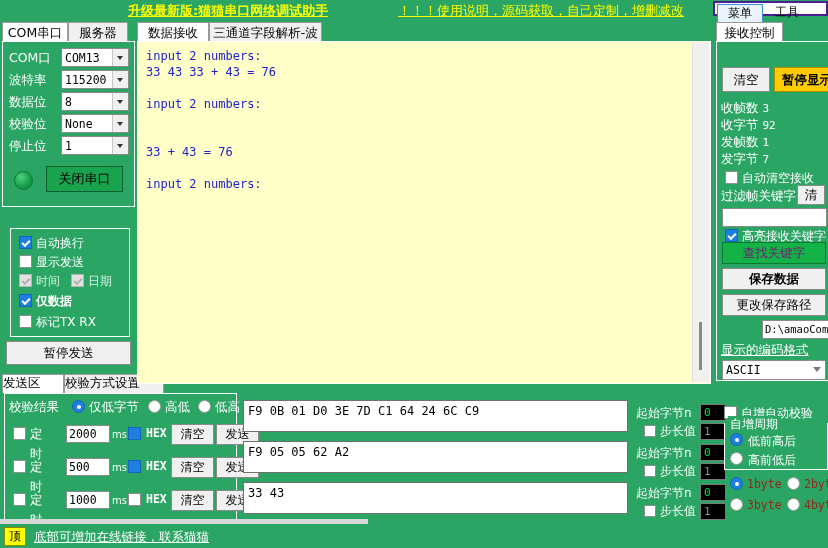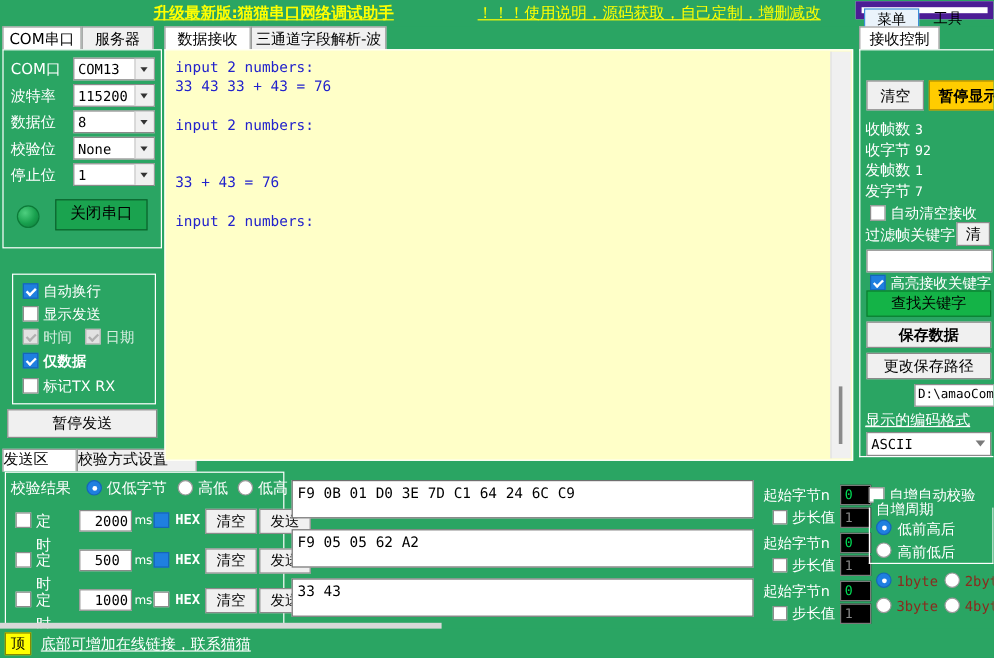--- a/index.html
+++ b/index.html
@@ -21,21 +21,21 @@
     color:#ffff00;text-decoration:underline;
     font-size:13px;font-weight:bold;white-space:nowrap;cursor:pointer;
     font-family:"DejaVu Sans",sans-serif;
   }
   .link-help{
     position:absolute;left:398px;top:2px;
     color:#ffff00;text-decoration:underline;
     font-size:13px;white-space:nowrap;cursor:pointer;
     font-family:"DejaVu Sans",sans-serif;
   }
-  .menu-wrap{position:absolute;left:713px;top:1px;width:115px;height:15px;background:#ffffff;border:5px solid #4c1d95;box-sizing:border-box;}
+  .menu-wrap{position:absolute;left:713px;top:1px;width:115px;height:15px;background:#ffffff;border:2px solid #4c1d95;box-sizing:border-box;}
   .menu-btn{
     position:absolute;top:1px;height:17px;line-height:17px;text-align:center;
     font-size:12px;cursor:pointer;font-family:"DejaVu Sans",sans-serif;
   }
   .menu-btn.sel{left:2px;width:44px;border:1px solid #3c8fd8;background:#eaf3fb;}
   .menu-btn.plain{left:50px;width:44px;}
 
   
   .tabstrip{position:absolute;left:2px;top:22px;width:133px;height:20px;}
   .ltab{
@@ -147,21 +147,21 @@
   }
 
   .sendline{position:absolute;left:8px;height:22px;}
   .tinybox{position:absolute;left:0;top:3px;width:13px;height:13px;background:#fff;
            border:1px solid #8d8d8d;box-sizing:border-box;cursor:pointer;}
   .tlabel{position:absolute;left:17px;top:0;color:#fff;font-size:12.5px;line-height:20px;
           font-family:"DejaVu Sans",sans-serif;}
   .tinput{
     position:absolute;left:53px;top:1px;width:44px;height:18px;background:#fff;
     border:1px solid #8a8a8a;box-sizing:border-box;font-family:"DejaVu Sans Mono",monospace;
-    font-size:11.5px;line-height:16px;padding-left:12px;color:#000;
+    font-size:11.5px;line-height:16px;padding-left:2px;color:#000;
   }
   .ms{position:absolute;left:99px;top:5px;color:#fff;font-size:10px;
       font-family:"DejaVu Sans",sans-serif;}
   .hexbox{position:absolute;left:115px;top:3px;width:13px;height:13px;background:#fff;
           border:1px solid #8d8d8d;box-sizing:border-box;cursor:pointer;}
   .hexlbl{position:absolute;left:133px;top:2px;color:#fff;font-size:11.5px;
           font-family:"DejaVu Sans Mono",monospace;font-weight:bold;}
   .btnsm{
     position:absolute;top:0;width:43px;height:21px;background:#f0f0f0;
     border:1px solid #8a8a8a;box-sizing:border-box;text-align:center;line-height:19px;
@@ -224,21 +224,21 @@
   .btn-pause{left:57px;top:25px;width:66px;height:25px;line-height:23px;
              background:#ffcc00;border-color:#b08c00;font-weight:bold;}
   .stat{position:absolute;left:4px;color:#ffffff;font-size:12.5px;
         font-family:"DejaVu Sans",sans-serif;white-space:nowrap;}
   .stat .num{font-family:"DejaVu Sans Mono",monospace;font-size:11px;}
   .filterin{
     position:absolute;left:5px;width:105px;height:19px;background:#ffffff;
     border:1px solid #8a8a8a;box-sizing:border-box;
   }
   .btn-find{left:5px;top:200px;width:104px;height:22px;line-height:20px;
-            background:#14b347;border-color:#0a7a30;color:#000000;}
+            background:#14b347;border-color:#0a7a30;color:#701a75;}
   .btn-save{left:5px;top:226px;width:104px;height:22px;line-height:20px;font-weight:bold;}
   .btn-path{left:5px;top:252px;width:104px;height:22px;line-height:20px;}
   .pathbox{
     position:absolute;left:5px;top:278px;width:104px;height:19px;background:#ffffff;
     border:1px solid #8a8a8a;box-sizing:border-box;
     font-family:"DejaVu Sans Mono",monospace;font-size:10.5px;line-height:17px;
     padding-left:2px;overflow:hidden;white-space:nowrap;color:#000;margin-left:40px;
   }
   .enclabel{position:absolute;left:4px;top:300px;color:#ffffff;font-size:12.5px;
             text-decoration:underline;font-family:"DejaVu Sans",sans-serif;}

